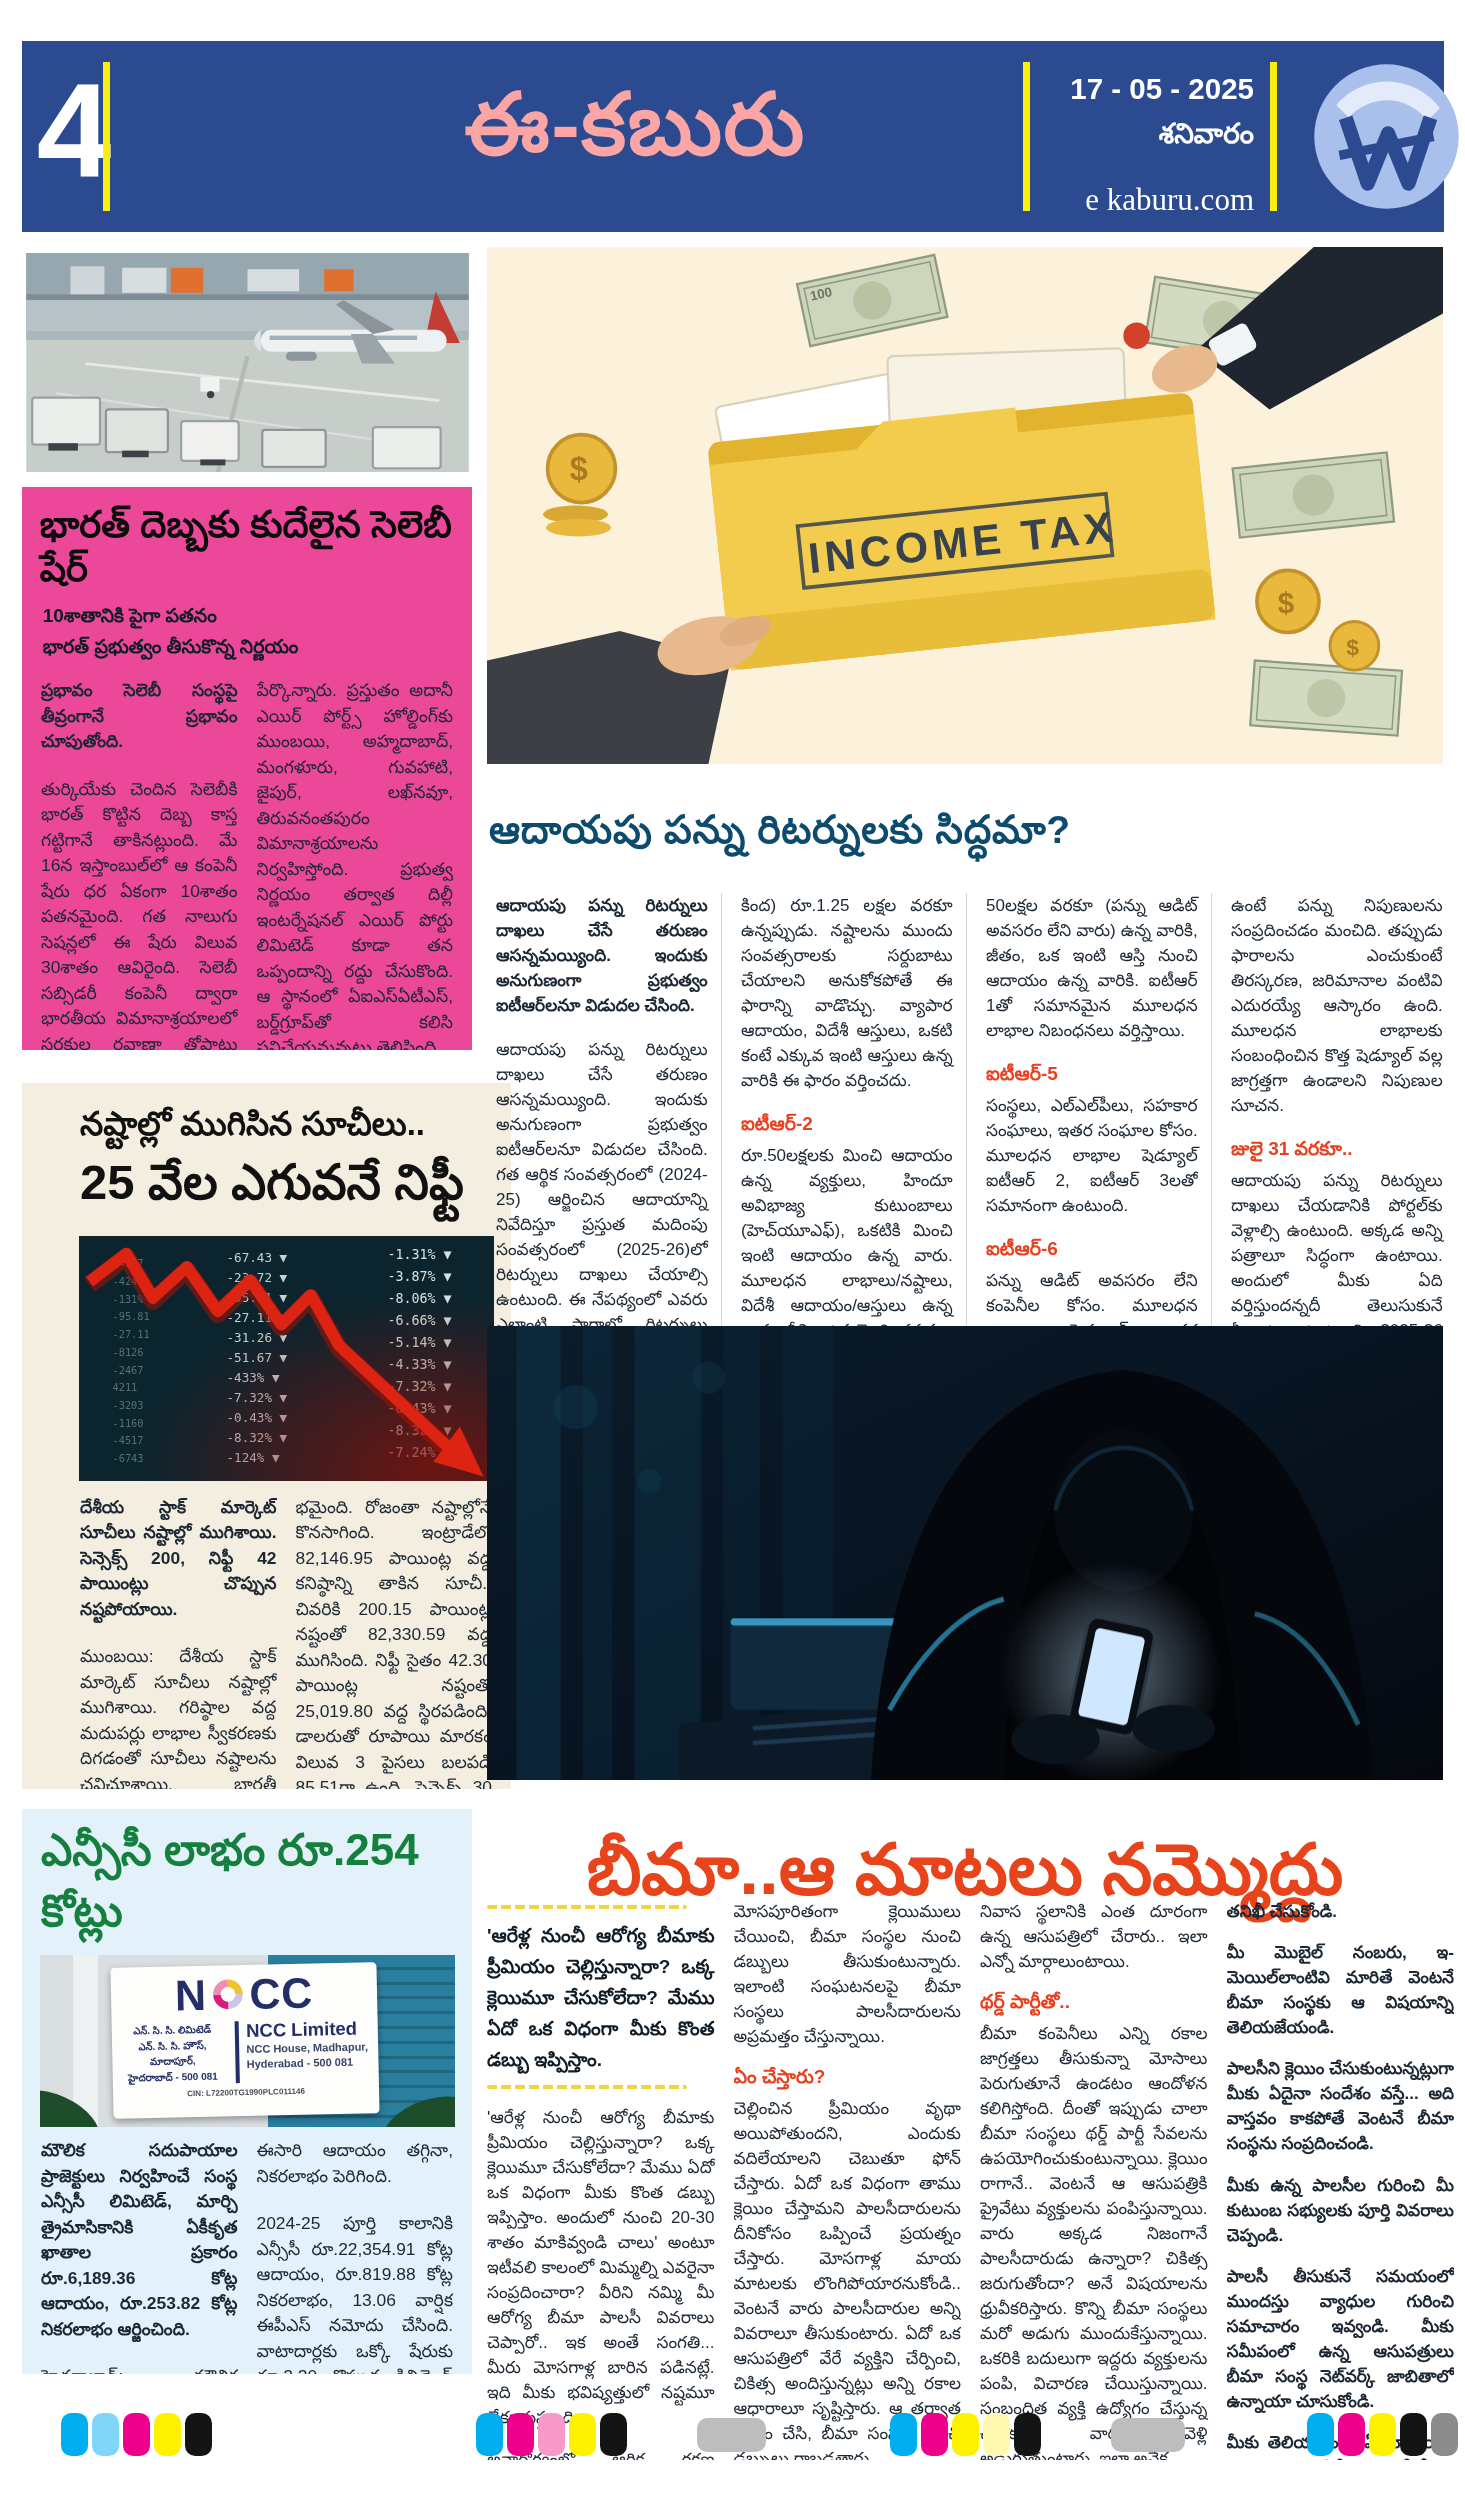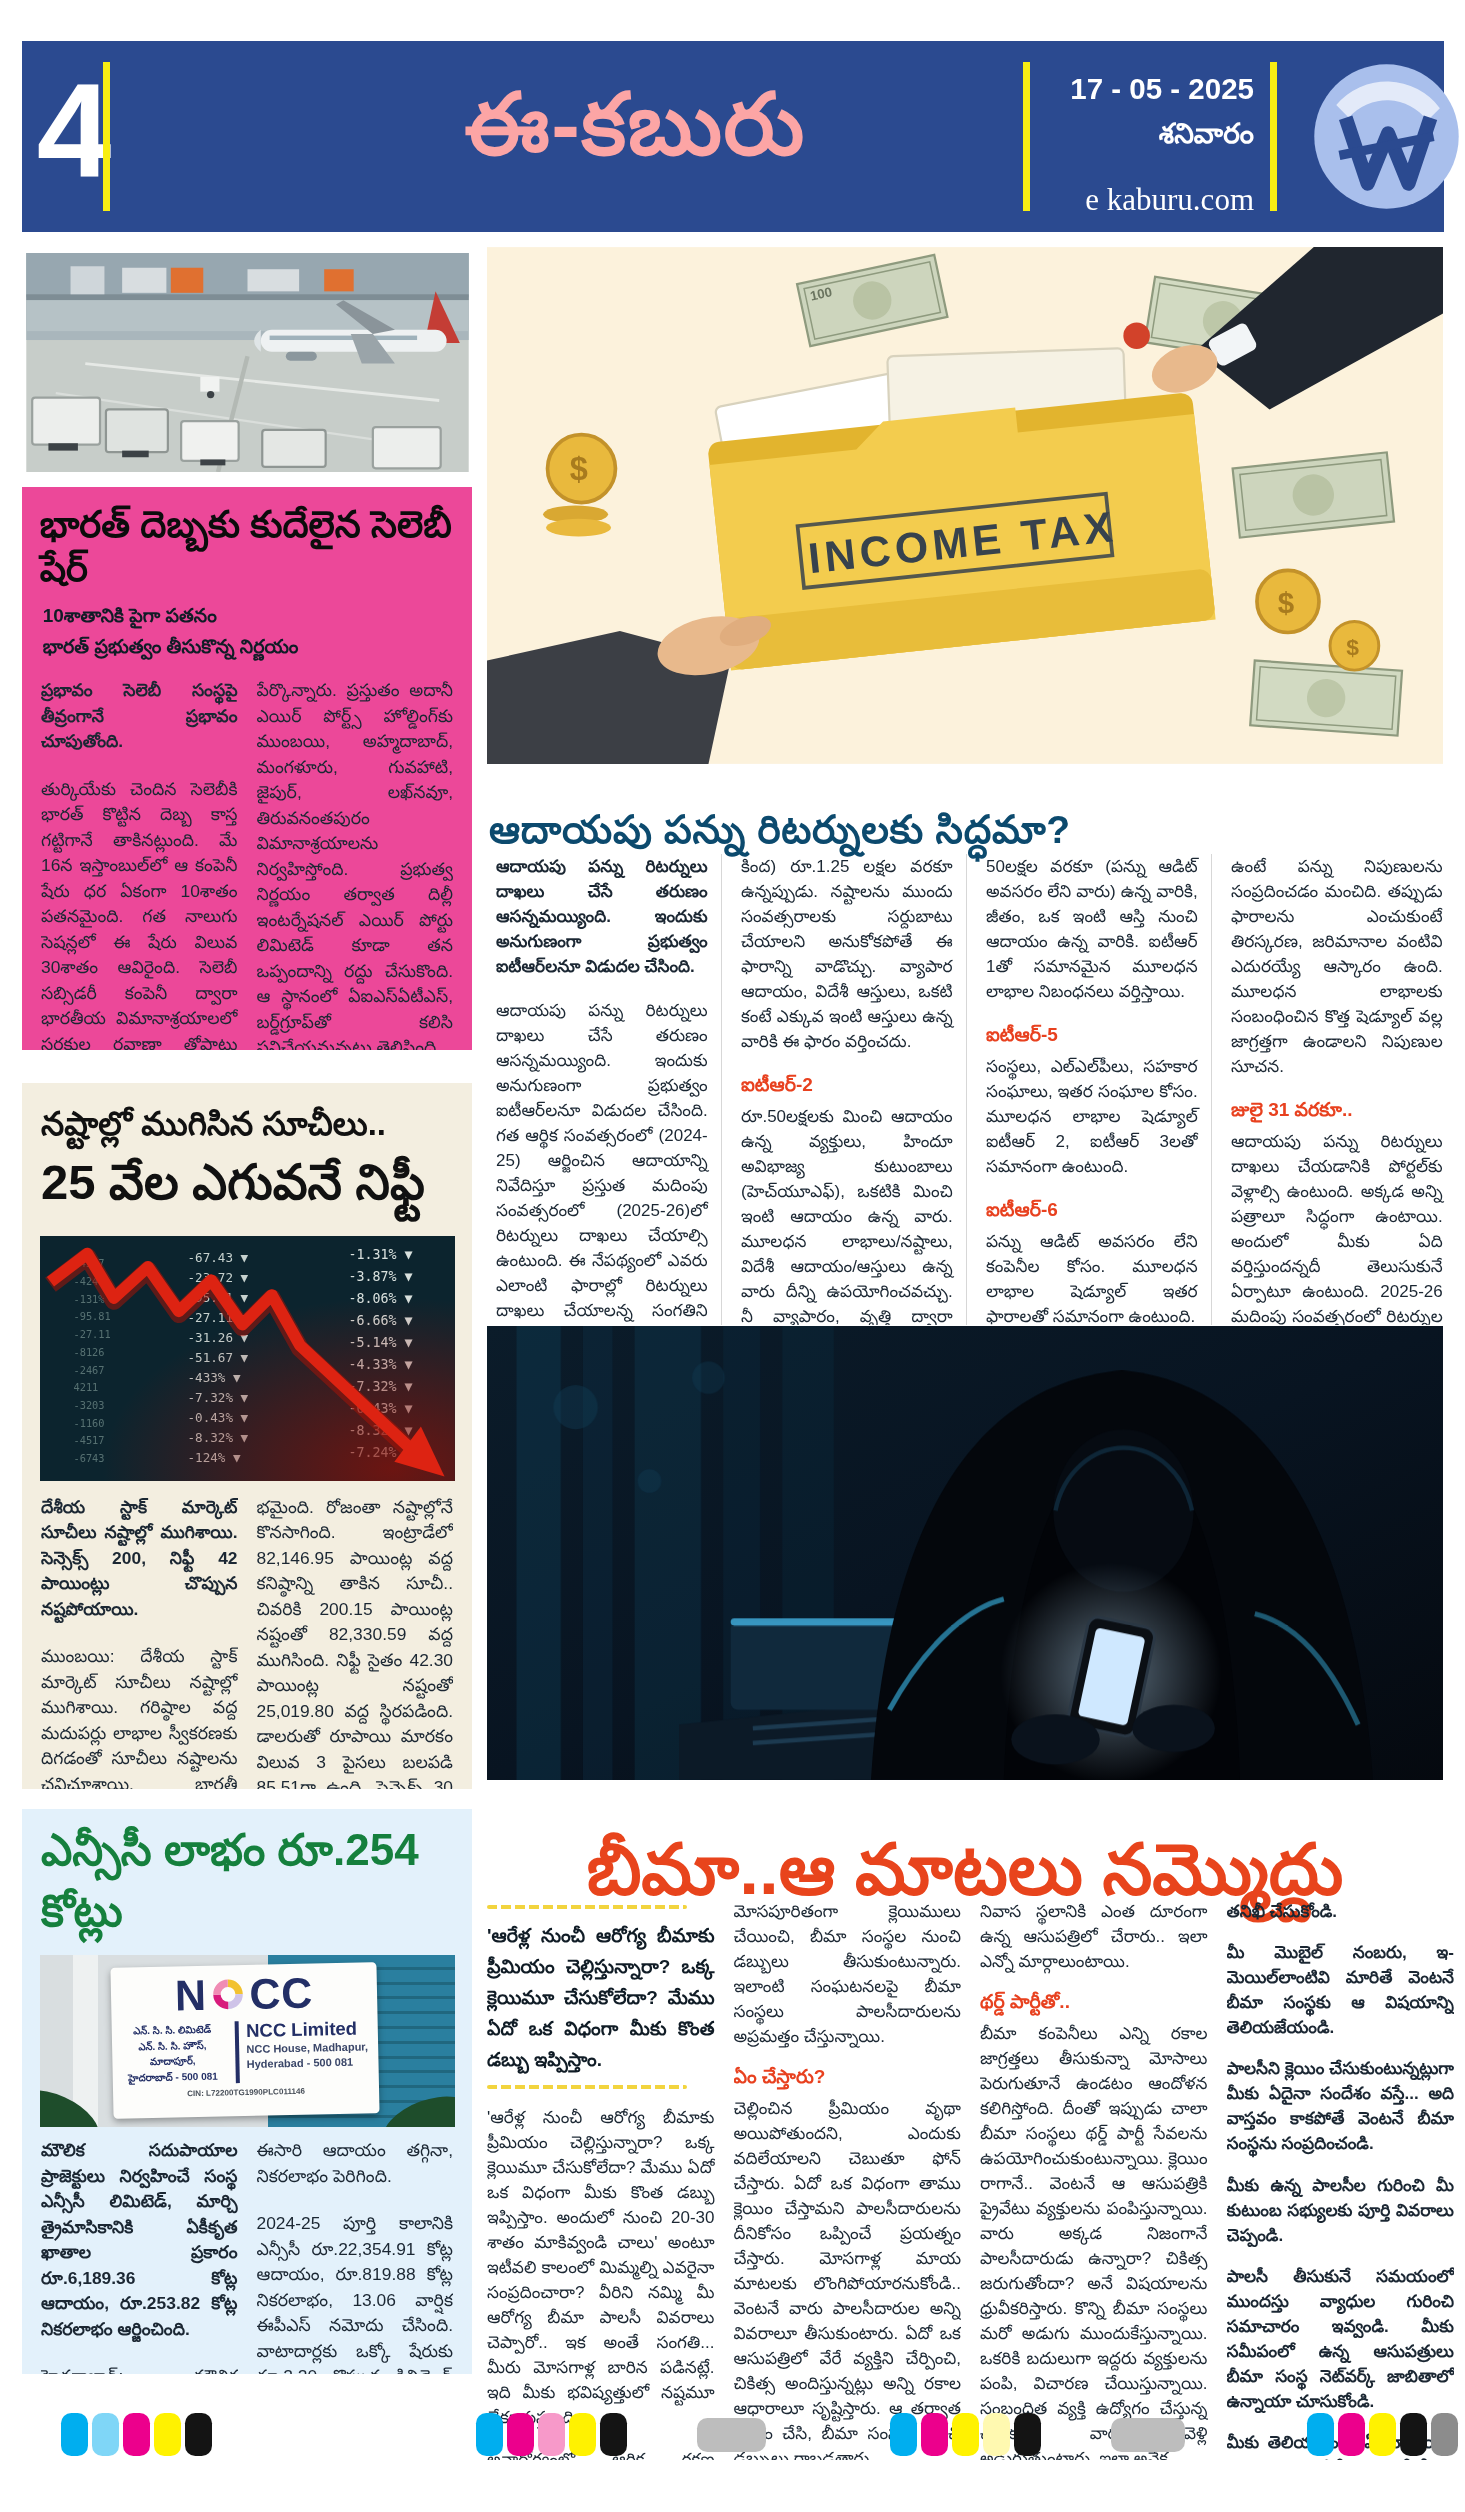--- a/index.html
+++ b/index.html
@@ -21,21 +21,21 @@
   .cols2{display:flex;gap:19px;padding:4.4px 19px 0 19px;}
   .c{flex:1;text-align:justify;overflow:hidden;}
   .c p{margin:0 0 22px;font-size:17.4px;line-height:25.5px;color:#1b2733;}
   .c .b{font-weight:bold;}
   .c .h{color:#e8411f;font-weight:bold;font-size:19px;margin:10.3px 0 7.4px;line-height:23.6px;}
   
   .photoA{position:absolute;left:26px;top:253px;width:443px;height:219px;overflow:hidden;}
   .artC{position:absolute;left:22px;top:487px;width:450px;height:563px;background:#ec4899;overflow:hidden;}
   .artC h1{margin:16.2px 17.7px 4.4px;font-size:37px;line-height:44px;font-weight:bold;color:#0c0c0c;}
   .deck{margin:8.9px 20.7px 11.8px;font-size:19px;font-weight:bold;line-height:31px;color:#101c26;}
-  .artS{position:absolute;left:22px;top:1083px;width:450px;height:706px;background:#f3eee0;overflow:hidden;}
+  .artS{position:absolute;left:22px;top:1083px;width:450px;height:706px;background:#f3eee0;overflow:hidden;padding-left:39px;}
   .kick{margin:22px 19px 0;font-size:33px;font-weight:bold;color:#111;}
   .h25k{margin:3px 19px 13.3px;font-size:49px;font-weight:bold;color:#111;}
   .chart{position:relative;margin:0 auto;width:415px;height:245px;background:#0c242e;overflow:hidden;}
   .chart svg{position:absolute;left:0;top:0;}
   .tk{position:absolute;font-family:"DejaVu Sans Mono",monospace;white-space:pre-line;}
   .tk1{left:34px;top:19px;font-size:10.3px;line-height:17.7px;color:#76918e;opacity:.7;}
   .tk2{left:148px;top:11.8px;font-size:12.6px;line-height:20px;color:#c6d1ce;}
   .tk3{left:309px;top:7.4px;font-size:13.3px;line-height:22px;color:#d9e1de;}
   .artS .cols2{padding-top:13.3px;}
   .artN{position:absolute;left:22px;top:1809px;width:450px;height:565px;background:#e3f1fb;overflow:hidden;}
@@ -55,21 +55,21 @@
   .nccbar{width:3.7px;background:#232f66;}
   .nccen{width:127px;text-align:left;color:#232f66;}
   .nccen .nm{font-size:18.5px;font-weight:bold;line-height:20.7px;}
   .nccen .ad{font-size:11px;font-weight:bold;color:#3a4668;line-height:14.8px;}
   .ncccin{font-size:8.1px;color:#49505a;margin-top:4.4px;font-weight:bold;}
   .leaf{position:absolute;width:96px;height:52px;background:#1e4d2b;border-radius:50%;}
   
   .taxillu{position:absolute;left:487px;top:247px;width:956px;height:517px;overflow:hidden;}
   .ithead{position:absolute;left:489px;top:768px;width:956px;font-size:39px;line-height:71px;
           font-weight:bold;color:#0c4a6e;letter-spacing:0.7px;}
-  .itcols{position:absolute;left:496px;top:854px;width:960px;height:471px;display:flex;gap:19px;overflow:hidden;}
+  .itcols{position:absolute;left:496px;top:893px;width:960px;height:471px;display:flex;gap:19px;overflow:hidden;}
   .itcols .c{border-right:0.7px solid #d7d7d7;padding-right:13.3px;}
   .itcols .c:last-child{border-right:none;}
   .itcols .c p{font-size:17px;line-height:25px;margin:0 0 19px;}
   .hacker{position:absolute;left:487px;top:1326px;width:956px;height:454px;overflow:hidden;}
   .inshead{position:absolute;left:487px;top:1781px;width:956px;text-align:center;
            font-size:71px;font-weight:bold;color:#e8441c;}
   .inscols{position:absolute;left:487px;top:1899px;width:967px;height:561px;display:flex;gap:19px;overflow:hidden;}
   .inscols .c p{font-size:17px;line-height:25px;margin:0 0 16.2px;}
   .quote{margin:4.4px 0 16.2px;}
   .sq{height:4.4px;border-radius:2.2px;margin:5.9px 0;

